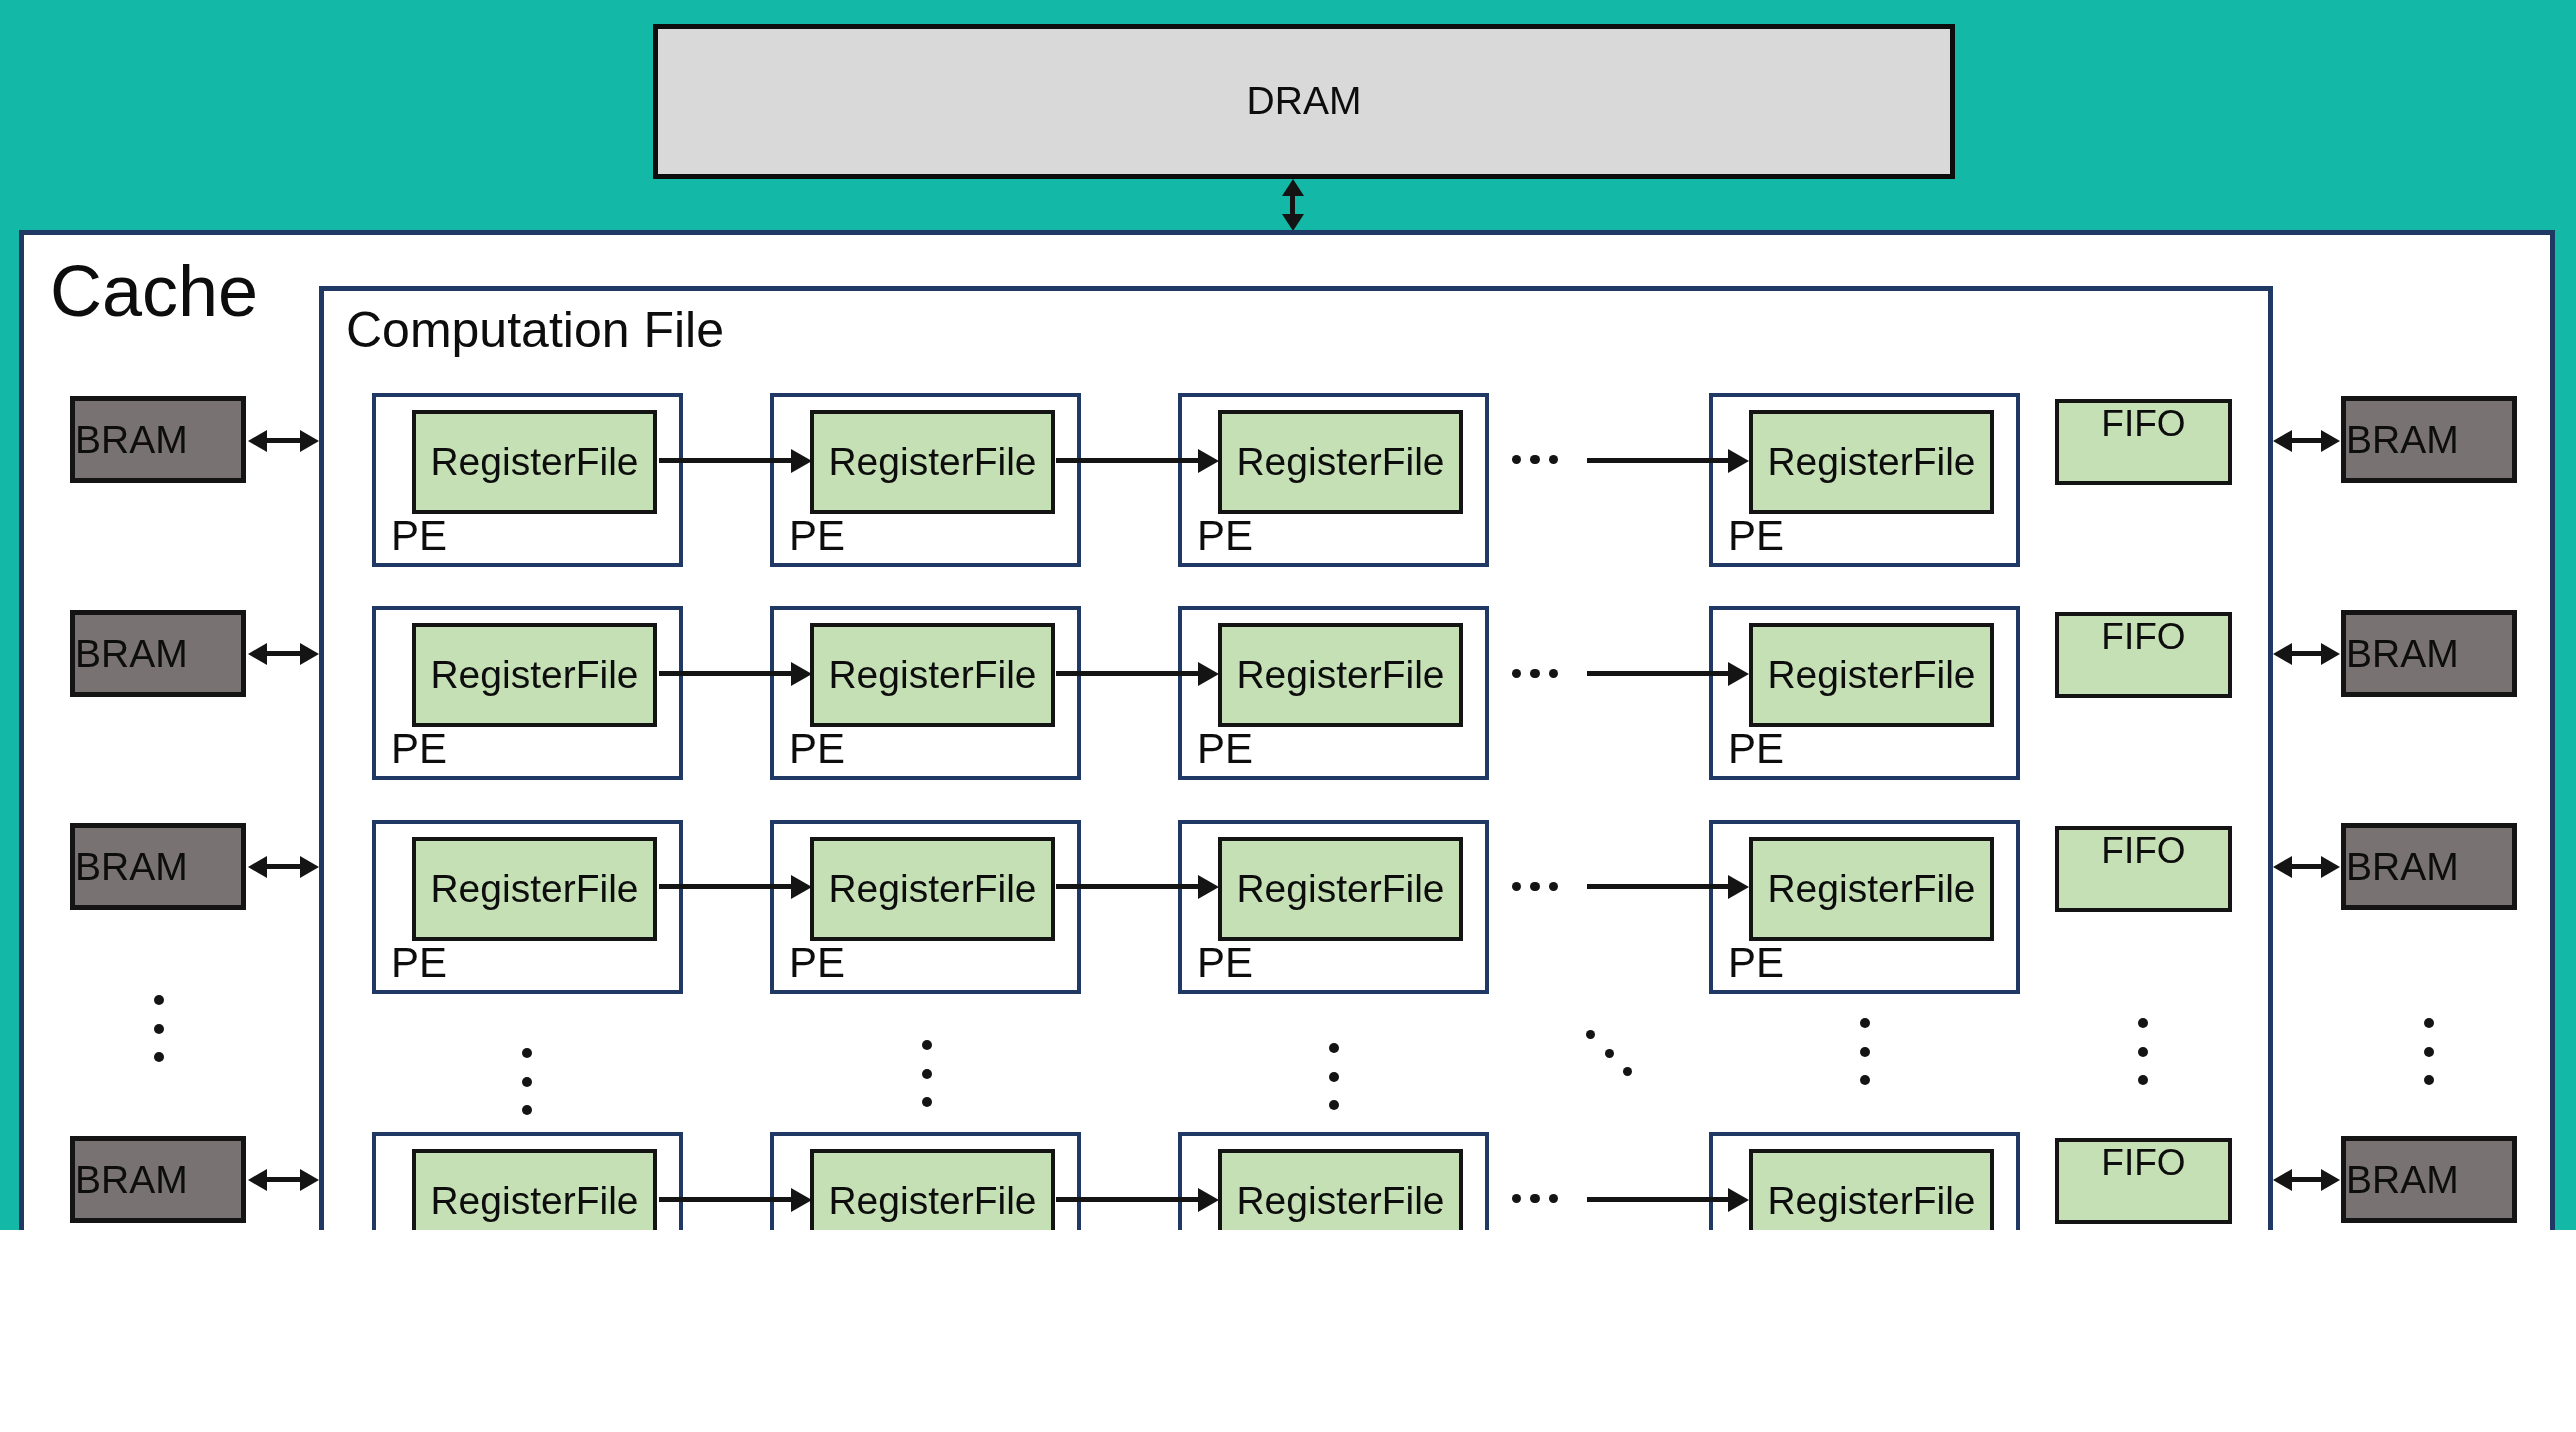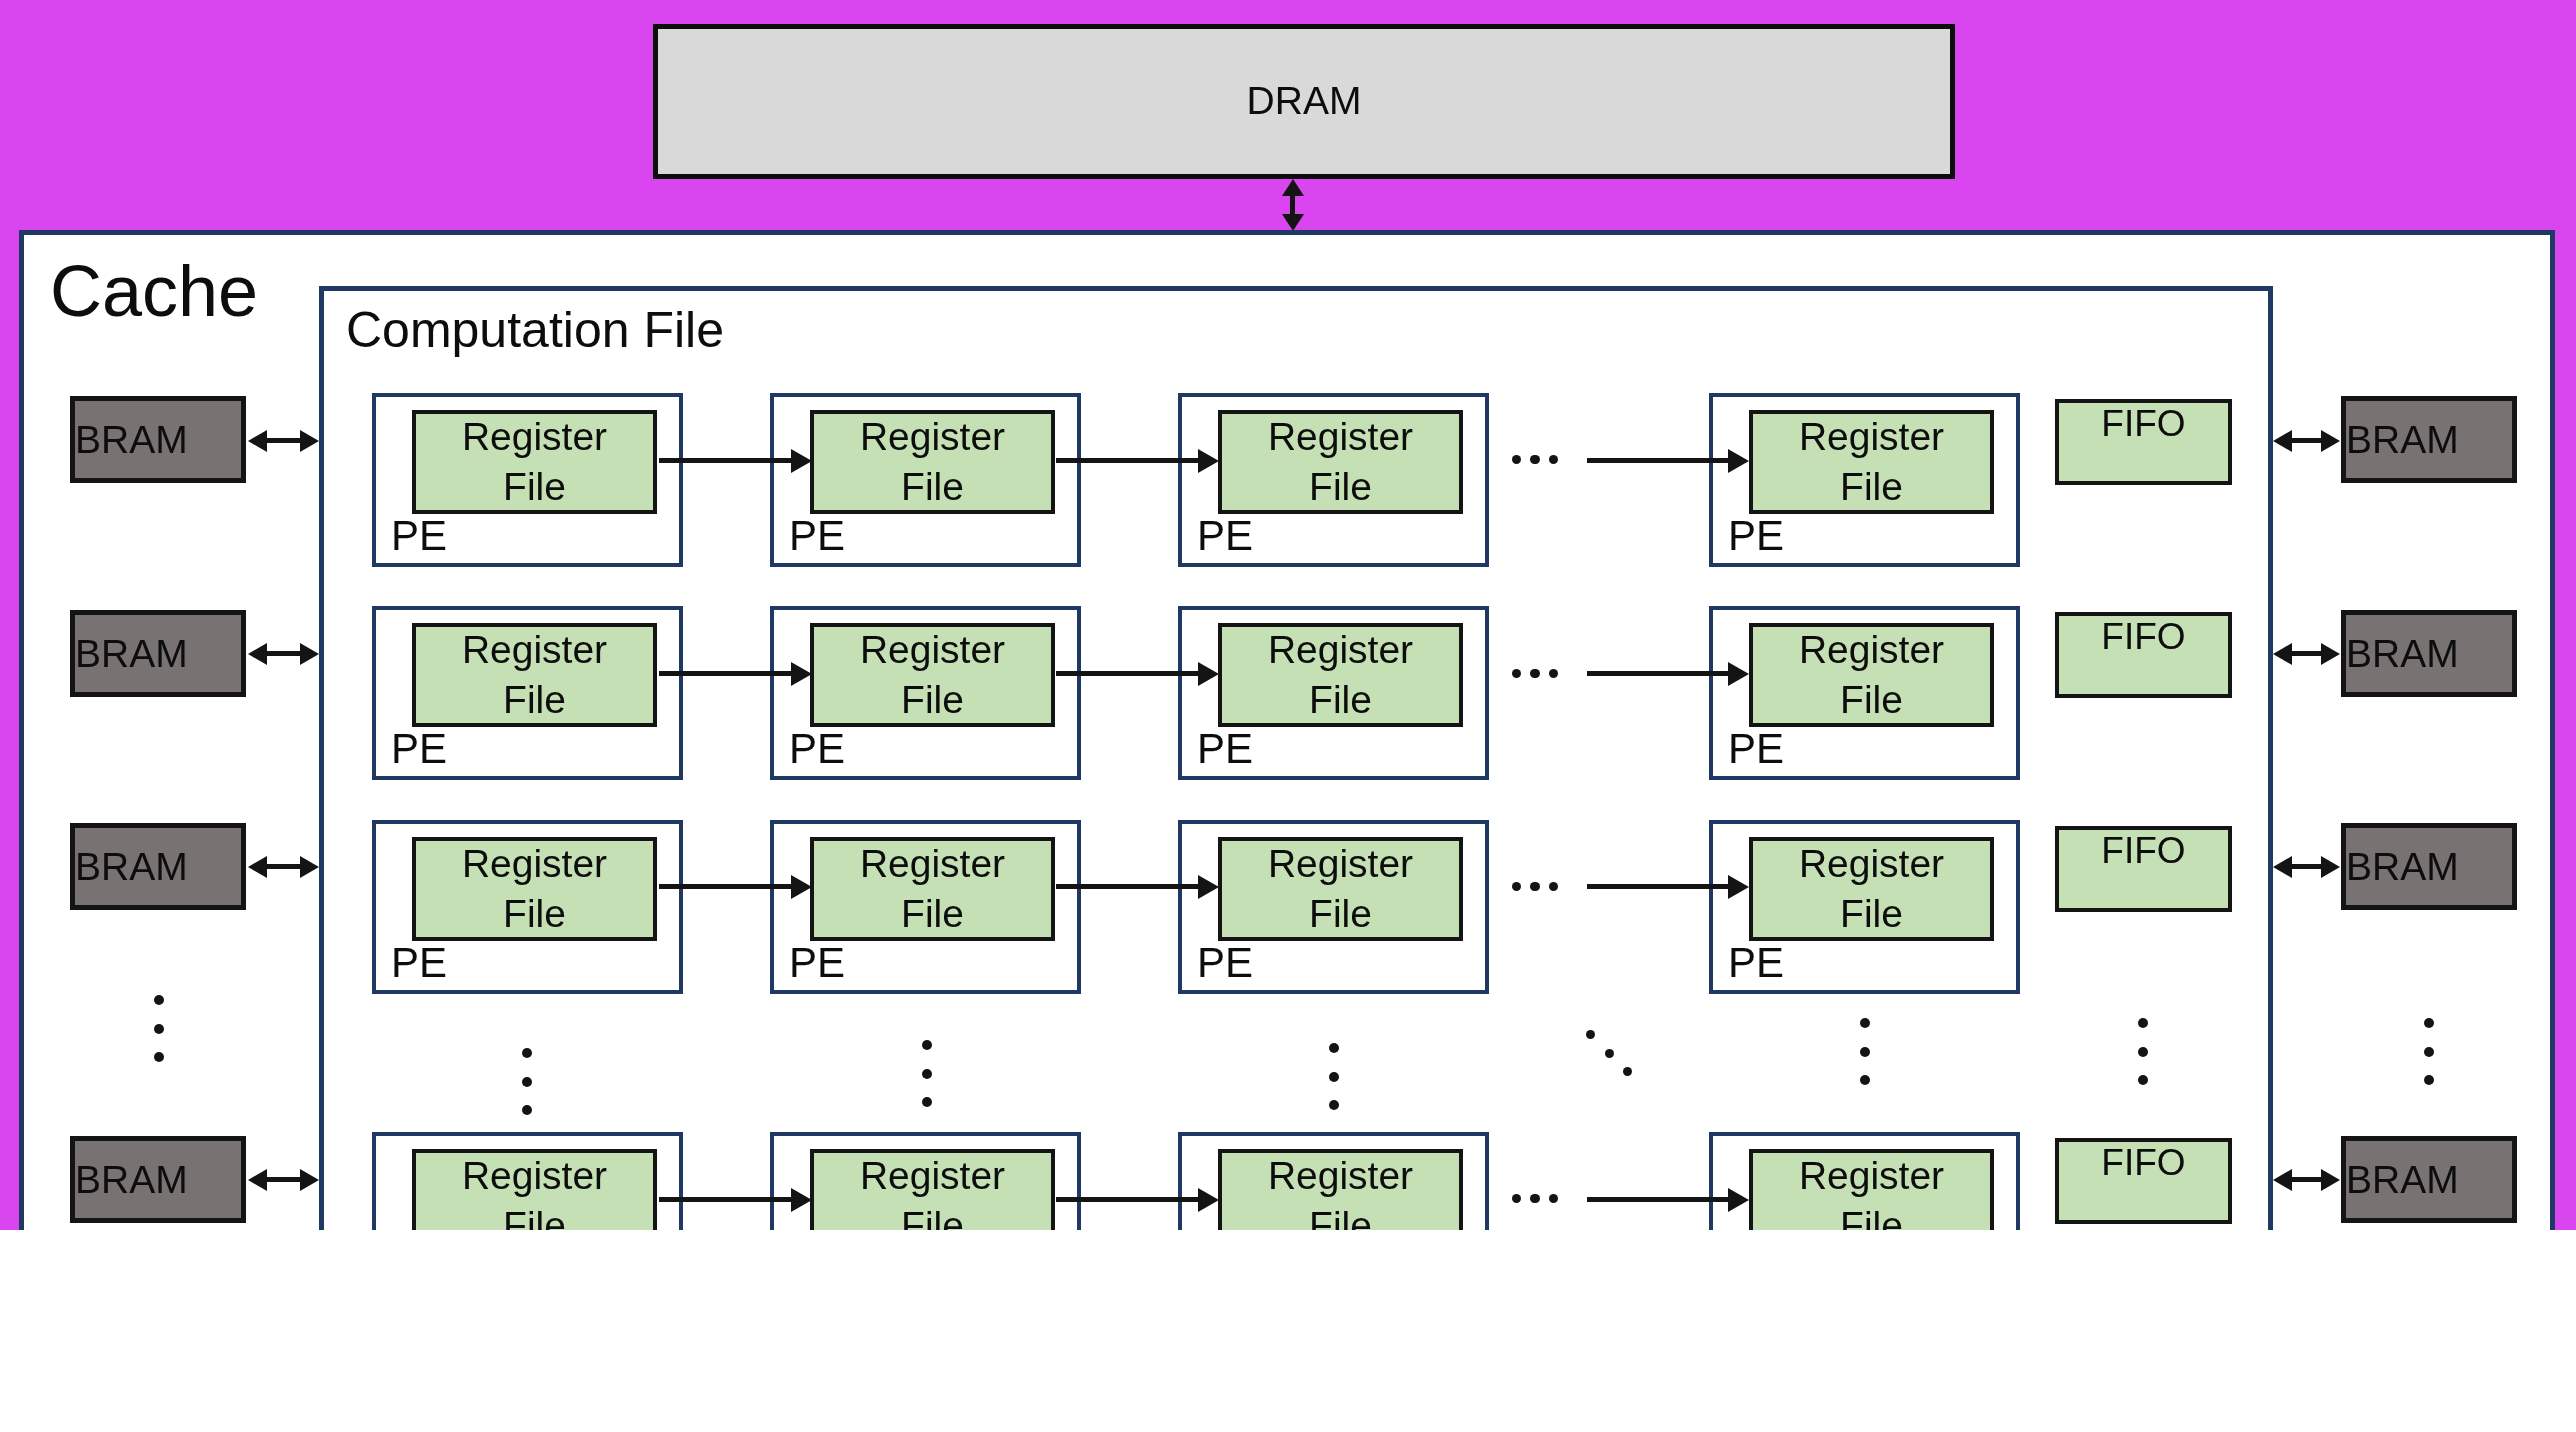--- a/index.html
+++ b/index.html
@@ -5,36 +5,36 @@
   :root{
     --navy:#1f3864;
     --green:#c5e0b4;
     --gray:#787272;
     --dramfill:#d9d9d9;
     --ink:#141414;
   }
   *{box-sizing:border-box;margin:0;padding:0}
   html,body{background:#ffffff}
   body{font-family:"Liberation Sans", sans-serif;color:#0d0d0d}
-  .canvas{position:relative;width:2576px;height:1230px;background:#d946ef;overflow:hidden}
+  .canvas{position:relative;width:2576px;height:1230px;background:#14b8a6;overflow:hidden}
 
   
   .dram{position:absolute;left:653px;top:23.5px;width:1302px;height:155px;background:var(--dramfill);
         border:5px solid #0d0d0d;display:flex;align-items:center;justify-content:center;font-size:39px}
   .cache-box{position:absolute;left:19.3px;top:230px;width:2536px;height:1178px;border:5px solid var(--navy);background:#fff}
   .cache-label{position:absolute;left:50px;top:250px;font-size:72px}
   .ca-box{position:absolute;left:319px;top:286px;width:1954px;height:1078px;border:5px solid var(--navy);background:#fff}
   .ca-label{position:absolute;left:346px;top:301px;font-size:50px}
 
   
   .pe{position:absolute;width:311px;height:174px;border:4.2px solid var(--navy);background:#fff}
   .pc1{left:372px}.pc2{left:770px}.pc3{left:1178px}.pc4{left:1709px}
   .pr1{top:393px}.pr2{top:606px}.pr3{top:820px}.pr4{top:1132px}
   .rf{position:absolute;left:36px;top:12.6px;width:245px;height:104px;background:var(--green);border:4.2px solid var(--ink);
-      display:flex;flex-direction:column;align-items:center;justify-content:center;font-size:39px;line-height:1.27;text-align:center}
+      display:flex;flex-direction:row;align-items:center;justify-content:center;font-size:39px;line-height:1.27;text-align:center}
   .pe-label{position:absolute;left:15px;bottom:3.4px;font-size:42px}
 
   
   .bram{position:absolute;width:176px;height:87px;background:var(--gray);border:5px solid var(--ink);
         display:flex;align-items:center;justify-content:flex-start;font-size:39px}
   .bl{left:70px}.br{left:2341px}
   .bm1{top:396px}.bm2{top:610px}.bm3{top:823px}.bm4{top:1136px}
   .fifo{position:absolute;left:2055px;width:177px;height:86px;background:var(--green);border:4.2px solid var(--ink);
         display:flex;align-items:flex-start;justify-content:center;font-size:37px}
   .fy1{top:399px}.fy2{top:612px}.fy3{top:826px}.fy4{top:1138px}

